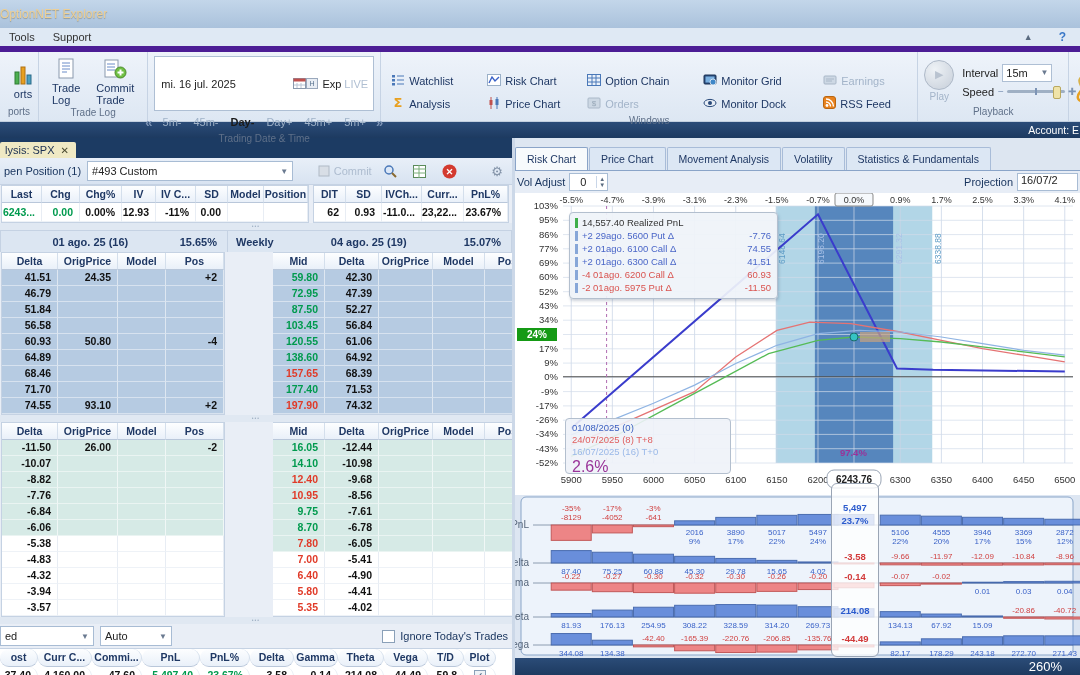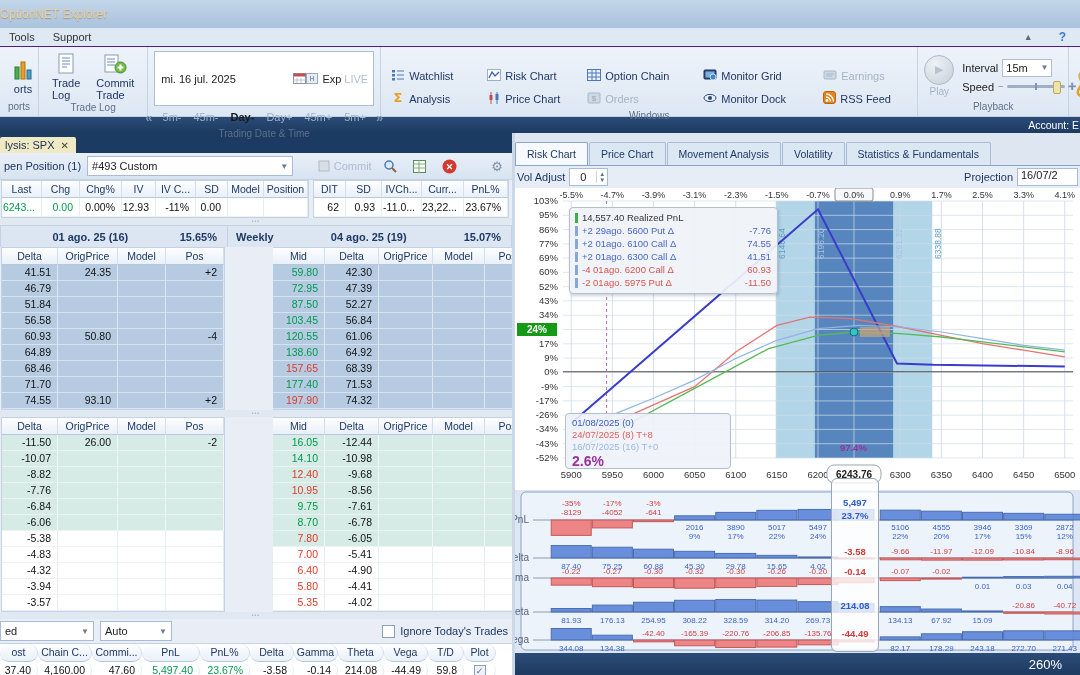--- a/index.html
+++ b/index.html
@@ -1,21 +1,21 @@
 <!DOCTYPE html>
 <html><head>
 <meta charset="utf-8">
 <style>
   html,body{margin:0;padding:0;}
   body{width:1080px;height:675px;overflow:hidden;font-family:"Liberation Sans",sans-serif;background:#e6edf7;-webkit-font-smoothing:antialiased;}
   .app{width:1080px;height:675px;display:flex;flex-direction:column;}
   
   .titlebar{height:28px;background:linear-gradient(#c3d6ea,#aac2dc);display:flex;align-items:center;flex:0 0 auto;}
   .titlebar .title{color:#eccf96;font-size:12px;text-shadow:0 1px 1px rgba(90,70,20,.35);}
-  .menubar{height:18px;background:#dfe9f4;border-bottom:1px solid #4c1d95;display:flex;align-items:center;flex:0 0 auto;}
+  .menubar{height:18px;background:#dfe9f4;border-bottom:6px solid #4c1d95;display:flex;align-items:center;flex:0 0 auto;}
   .menubar .mi{font-size:11px;color:#333;padding:0 9px;}
   .menubar .sp{flex:1;}
   .menubar .collapse{color:#5a6b80;font-size:9px;padding:0 12px;}
   .menubar .help{color:#3a78c8;font-weight:bold;font-size:12px;padding:0 14px;}
   .ribbon{height:69px;background:linear-gradient(#eef3fa,#dde7f3);display:flex;flex:0 0 auto;border-bottom:1px solid #c2cfdf;}
   .rgroup{display:flex;flex-direction:column;border-right:1px solid #c6d3e4;position:relative;}
   .rbody{flex:1;display:flex;align-items:center;padding:3px 6px 0 6px;}
   .glabel{height:15px;text-align:center;font-size:10px;color:#5f7089;flex:0 0 auto;}
   .bigbtn{display:flex;flex-direction:column;align-items:center;justify-content:center;padding:1px 7px;font-size:11px;color:#1f3864;}
   .bigbtn .bicon{height:26px;display:flex;align-items:center;}
@@ -59,21 +59,21 @@
   .tabstrip{height:20px;background:#1c3b63;display:flex;align-items:flex-end;flex:0 0 auto;}
   .doctab{background:#efe9c4;color:#1a2f52;font-size:11px;padding:2px 7px 2px 5px;border-radius:2px 2px 0 0;display:flex;align-items:center;gap:6px;}
   .doctab .x{color:#4a4a30;font-size:10px;}
   .poshdr{height:26px;display:flex;align-items:center;background:linear-gradient(#e8eff8,#d8e3f1);border-bottom:1px solid #c5d2e3;padding:0 4px;gap:6px;flex:0 0 auto;}
   .poshdr .ptitle{font-size:11px;color:#16325c;}
   .stratsel{width:196px;height:18px;border:1px solid #a8bcd4;background:#fff;display:flex;align-items:center;justify-content:space-between;font-size:11px;padding:0 4px;color:#222;}
   .hsp{flex:1;}
   .commit{display:flex;align-items:center;gap:4px;font-size:11px;color:#adbccf;}
   .hicon{display:flex;align-items:center;padding:0 5px;}
   
-  .grid{display:grid;font-size:10.5px;background:#fff;}
+  .grid{display:grid;font-size:10.5px;background:#fff;font-weight:bold;}
   .grid .c{height:15px;line-height:15px;text-align:right;padding-right:6px;color:#111;overflow:hidden;white-space:nowrap;}
   .grid .hd{background:linear-gradient(#fdfeff,#e9f0f9);color:#1f3864;text-align:center;padding-right:0;border-right:1px solid #d4dfec;border-bottom:1px solid #b9c7da;height:16px;line-height:16px;}
   .grid .bu{background:#b6cbe2;border-right:1px solid rgba(255,255,255,.55);border-bottom:1px solid rgba(255,255,255,.45);}
   .grid .te{background:#d6eae6;border-right:1px solid rgba(255,255,255,.65);border-bottom:1px solid rgba(255,255,255,.5);}
   .grid .wh{background:#fff;border-right:1px solid #e8edf4;border-bottom:1px solid #eef2f7;}
   .grid .g{color:#009a4e;}
   .grid .r{color:#e03a28;}
   .sumwrap{display:flex;gap:4px;background:#e9eef6;padding:0 1px;flex:0 0 auto;}
   .sumL{grid-template-columns:40px 38px 42px 34px 40px 32px 36px 44px;border:1px solid #c5d2e3;}
   .sumR{grid-template-columns:32px 36px 40px 42px 44px;border:1px solid #c5d2e3;}
@@ -108,21 +108,21 @@
   .projfield{width:56px;height:16px;border:1px solid #a8bcd4;background:#fff;font-size:11px;color:#222;padding-left:3px;overflow:hidden;white-space:nowrap;}
   .chartbox{height:302px;background:#fff;position:relative;flex:0 0 auto;}
   .chartbox svg{position:absolute;left:0;top:0;}
   .legend{position:absolute;left:54px;top:19px;width:196px;background:rgba(239,243,249,.93);border:1px solid #b3bfce;border-radius:4px;box-shadow:1px 2px 3px rgba(60,80,110,.25);padding:3px 6px 4px 5px;z-index:3;}
   .lrow{display:flex;align-items:center;gap:4px;font-size:9.5px;height:13px;}
   .lchip{width:3px;height:10px;flex:0 0 auto;}
   .ltxt{flex:1;white-space:nowrap;}
   .lval{text-align:right;}
   .ttip{position:absolute;left:50px;top:225px;width:152px;background:rgba(238,242,248,.9);border:1px solid #b3bfce;border-radius:4px;padding:3px 6px;z-index:3;}
   .trow{font-size:9.5px;height:12px;white-space:nowrap;}
-  .tprob{font-size:14px;font-weight:bold;color:#993399;height:12px;}
+  .tprob{font-size:16px;font-weight:normal;color:#993399;height:12px;}
   .ybadge{position:absolute;left:2px;top:135px;width:40px;height:13px;background:#159a15;color:#fff;font-size:10px;font-weight:bold;text-align:center;line-height:13px;z-index:2;}
   .greeks{height:163px;background:#dde6f2;position:relative;flex:0 0 auto;}
   .greeks svg{position:absolute;left:0;top:0;}
   .curcol{position:absolute;left:316px;top:-12px;width:46px;height:172px;background:rgba(255,255,255,.78);border:1px solid #9aa5b5;border-radius:6px;z-index:4;}
   .curcol div{position:absolute;width:100%;text-align:center;font-size:9.5px;font-weight:bold;}
   .statusbar{flex:1;background:linear-gradient(#2b4c78,#1d3a60);display:flex;align-items:center;justify-content:flex-end;}
   .statusbar span{color:#fff;font-size:13px;padding-right:18px;}
   
   .ax{font-family:"Liberation Sans",sans-serif;font-size:9px;fill:#333;}
   .axx{font-family:"Liberation Sans",sans-serif;font-size:9.5px;fill:#333;}
@@ -691,21 +691,21 @@
             <span>Auto</span>
             <span class="caret">▼</span>
           </span>
         <span class="chkrow">
           <span class="chk"></span>
           <span>Ignore Today's Trades</span>
         </span>
       </div>
       <div class="grid stats">
           <div class="c hd">ost</div>
-          <div class="c hd">Chain C...</div>
+          <div class="c hd">Curr C...</div>
           <div class="c hd">Commi...</div>
           <div class="c hd">PnL</div>
           <div class="c hd">PnL%</div>
           <div class="c hd">Delta</div>
           <div class="c hd">Gamma</div>
           <div class="c hd">Theta</div>
           <div class="c hd">Vega</div>
           <div class="c hd">T/D</div>
           <div class="c hd">Plot</div>
           <div class="c wh ">37.40</div>

